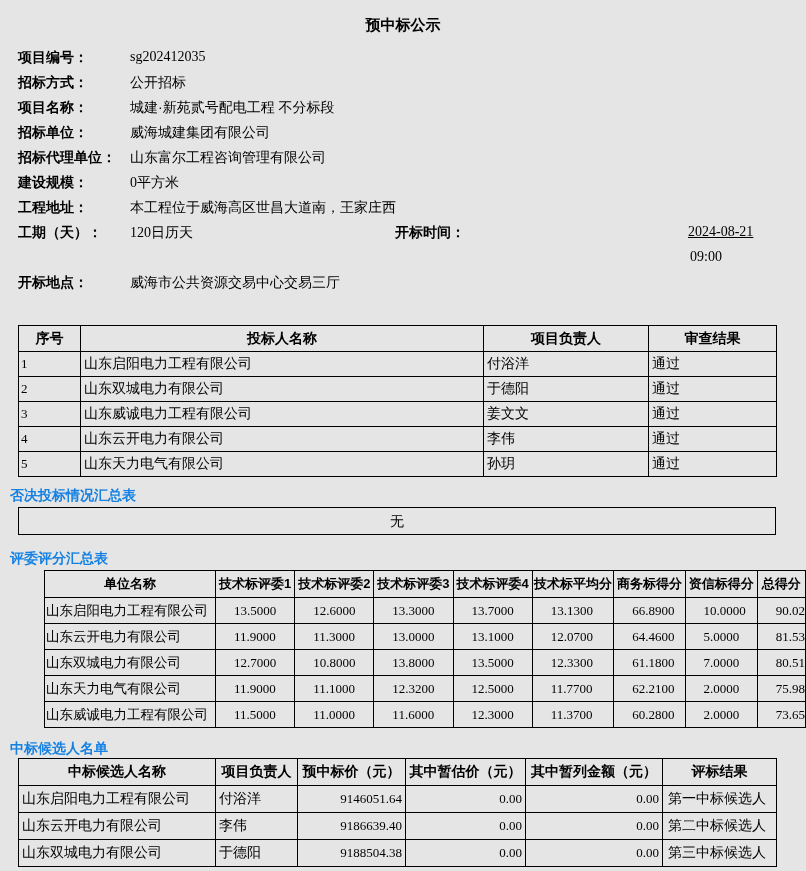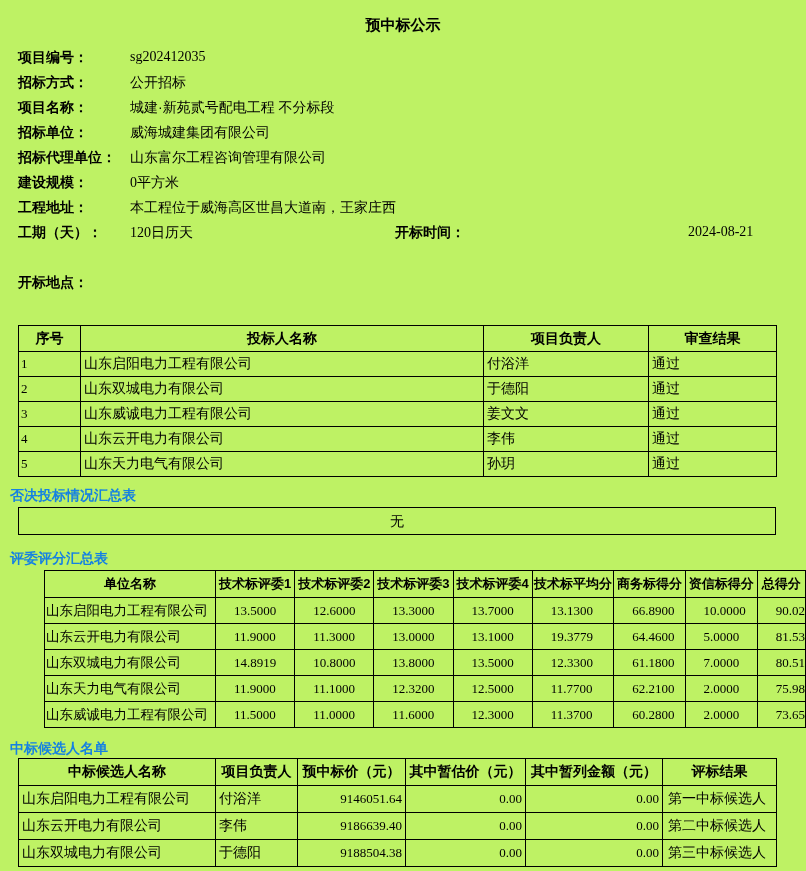--- a/index.html
+++ b/index.html
@@ -1,29 +1,29 @@
 <!DOCTYPE html>
 <html style="--accent: #1581E2;"><head>
 <meta charset="utf-8">
 <style>
   html,body { margin:0; padding:0; background:#fff; }
   .page {
-    position:relative; width:806px; height:871px; background:#bef264;
+    position:relative; width:806px; height:871px; background:#e5e5e5;
     font-family:"Liberation Sans", sans-serif; font-size:14px; color:#000;
     overflow:hidden;
   }
   .title {
     position:absolute; top:16px; left:0; width:806px;
     text-align:center; font-weight:bold; font-size:15px;
   }
   .frow { position:absolute; left:0; width:806px; height:20px; }
   .flabel { position:absolute; left:18px; font-weight:bold; white-space:nowrap; }
   .flabel2 { position:absolute; left:395px; font-weight:bold; white-space:nowrap; }
   .fvalue { position:absolute; left:130px; white-space:nowrap; }
-  .fdate  { position:absolute; left:688px; white-space:nowrap; }
+  .fdate  { position:absolute; left:688px; white-space:nowrap;text-decoration:underline; }
   .ftime  { position:absolute; left:690px; white-space:nowrap; }
   .num { font-family:"Liberation Serif", serif; }
 
   .sec-h {
     position:absolute; left:10px; color:var(--accent,#1581E2);
     font-weight:bold; font-size:14px; white-space:nowrap;
   }
 
   .tbl {
     position:absolute; left:18px;
@@ -105,23 +105,27 @@
     <span class="fvalue">本工程位于威海高区世昌大道南，王家庄西</span>
   </div>
 
   <div class="frow" style="top:224px">
     <span class="flabel">工期（天）：</span>
     <span class="fvalue num">120日历天</span>
     <span class="flabel2">开标时间：</span>
     <span class="fdate num">2024-08-21</span>
   </div>
 
+  <div class="frow" style="top:249px">
+    <span class="ftime num">09:00</span>
+  </div>
 
   <div class="frow" style="top:274px">
     <span class="flabel">开标地点：</span>
+    <span class="fvalue">威海市公共资源交易中心交易三厅</span>
   </div>
 
   <table id="tbl-qual" class="tbl">
     <colgroup>
       <col style="width:62px">
         <col style="width:403px">
         <col style="width:165px">
         <col style="width:128px">
     </colgroup>
   <thead>
@@ -206,28 +210,28 @@
           <td>66.8900</td>
           <td>10.0000</td>
           <td>90.02</td>
         </tr>
         <tr>
           <td>山东云开电力有限公司</td>
           <td>11.9000</td>
           <td>11.3000</td>
           <td>13.0000</td>
           <td>13.1000</td>
-          <td>19.3779</td>
+          <td>12.0700</td>
           <td>64.4600</td>
           <td>5.0000</td>
           <td>81.53</td>
         </tr>
         <tr>
           <td>山东双城电力有限公司</td>
-          <td>14.8919</td>
+          <td>12.7000</td>
           <td>10.8000</td>
           <td>13.8000</td>
           <td>13.5000</td>
           <td>12.3300</td>
           <td>61.1800</td>
           <td>7.0000</td>
           <td>80.51</td>
         </tr>
         <tr>
           <td>山东天力电气有限公司</td>

